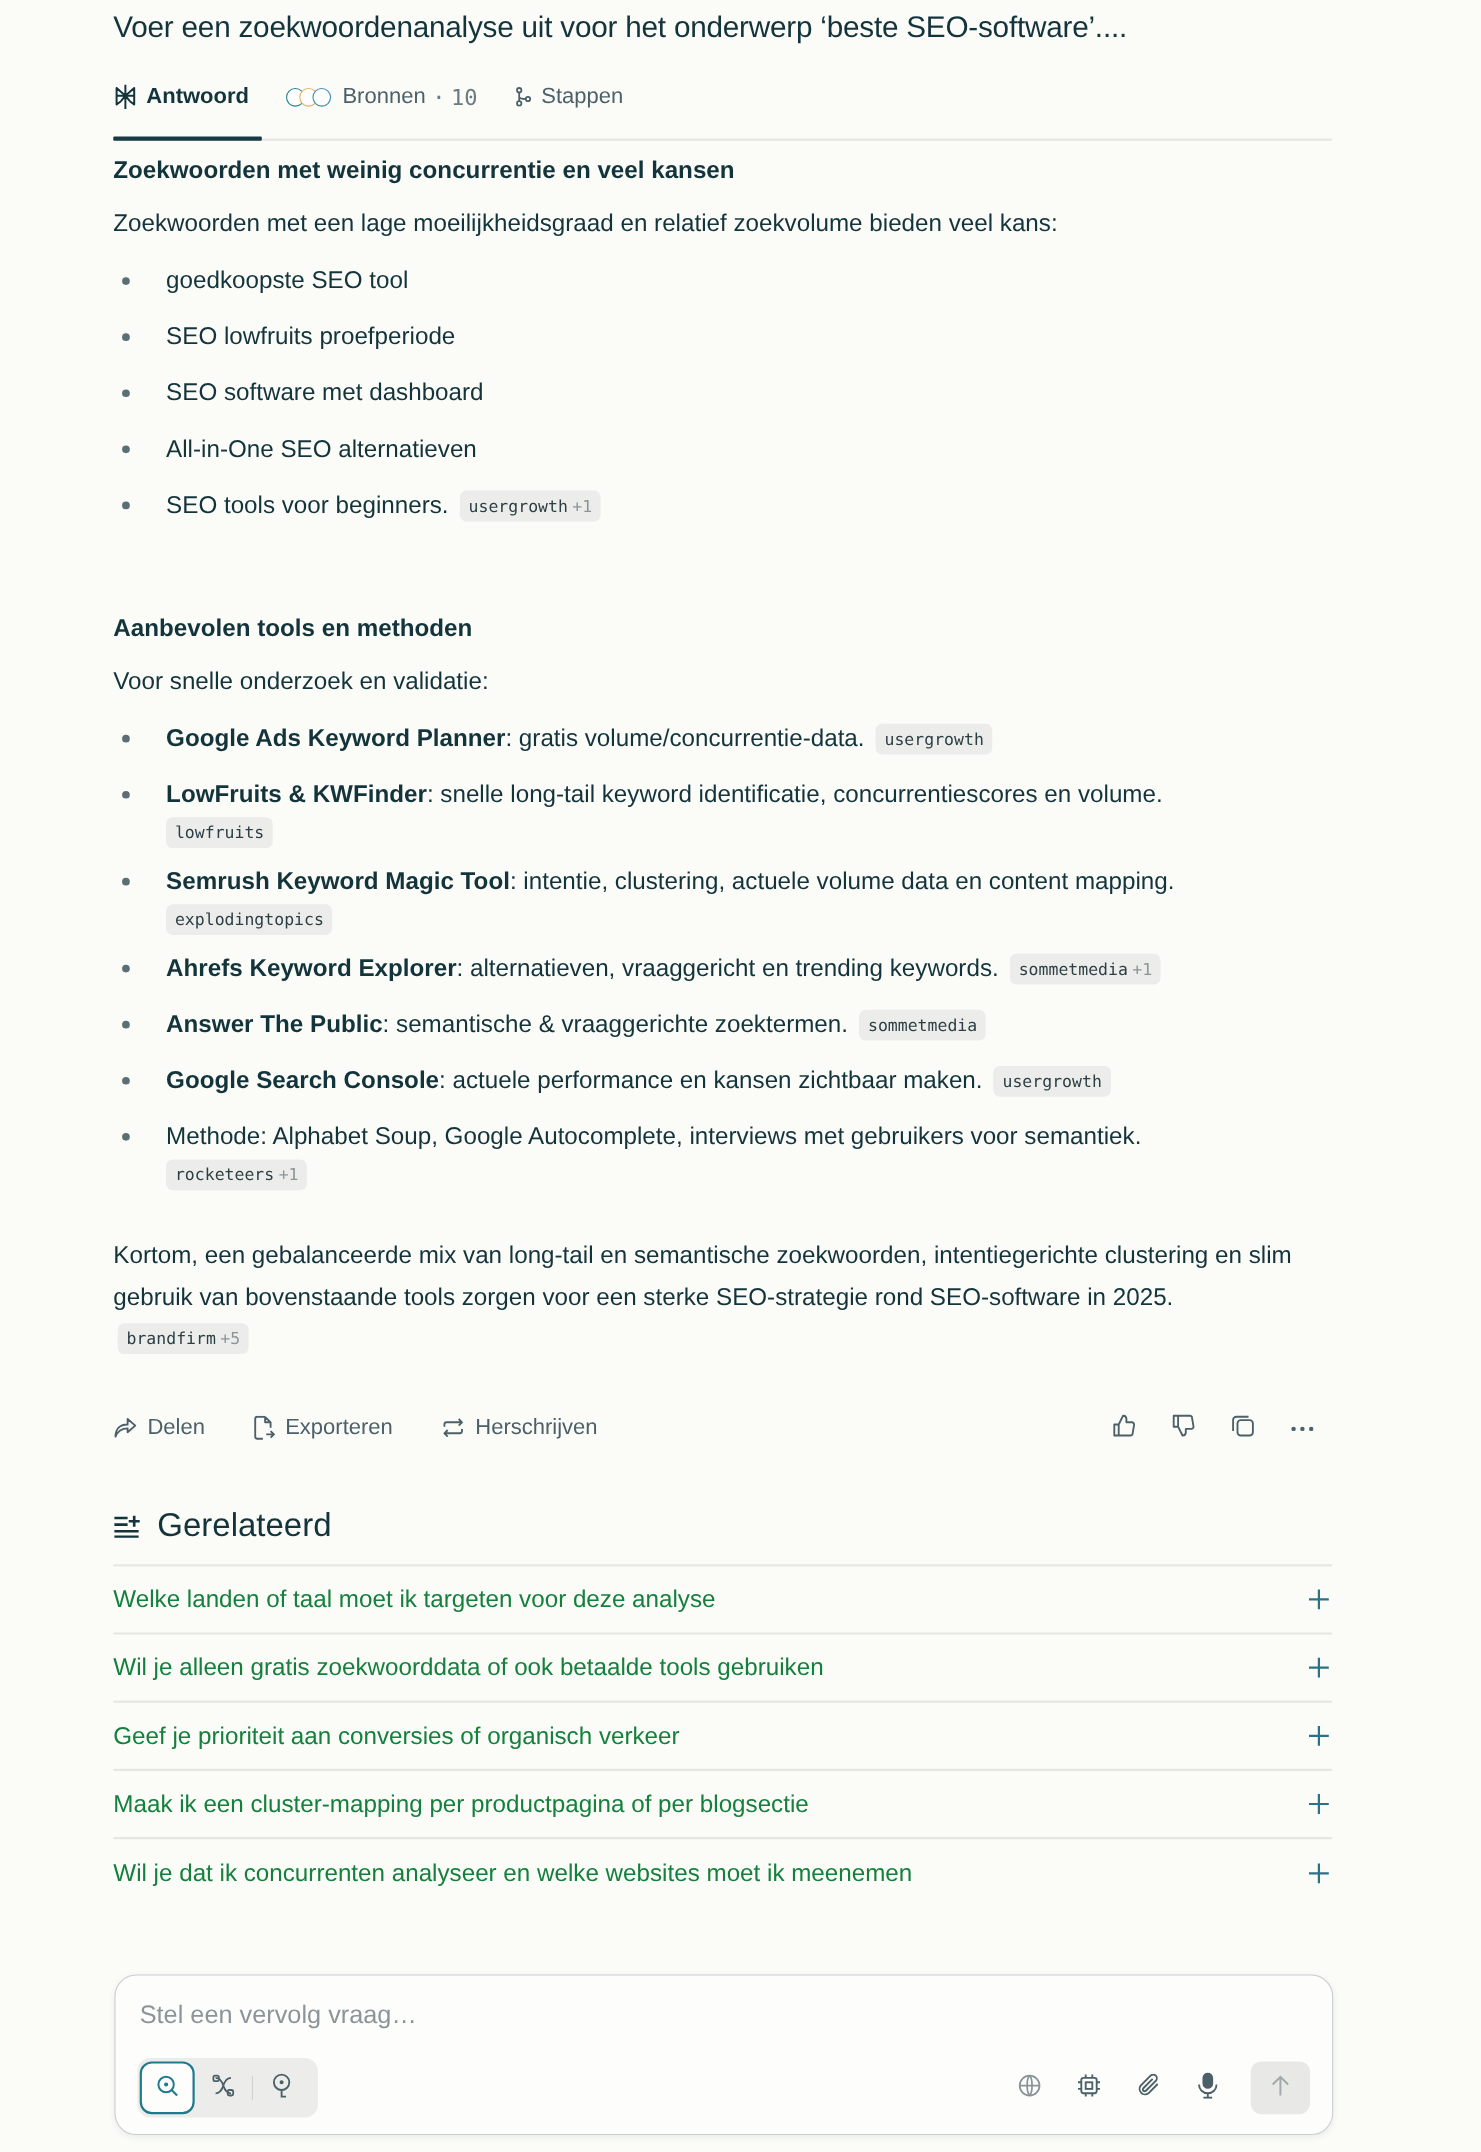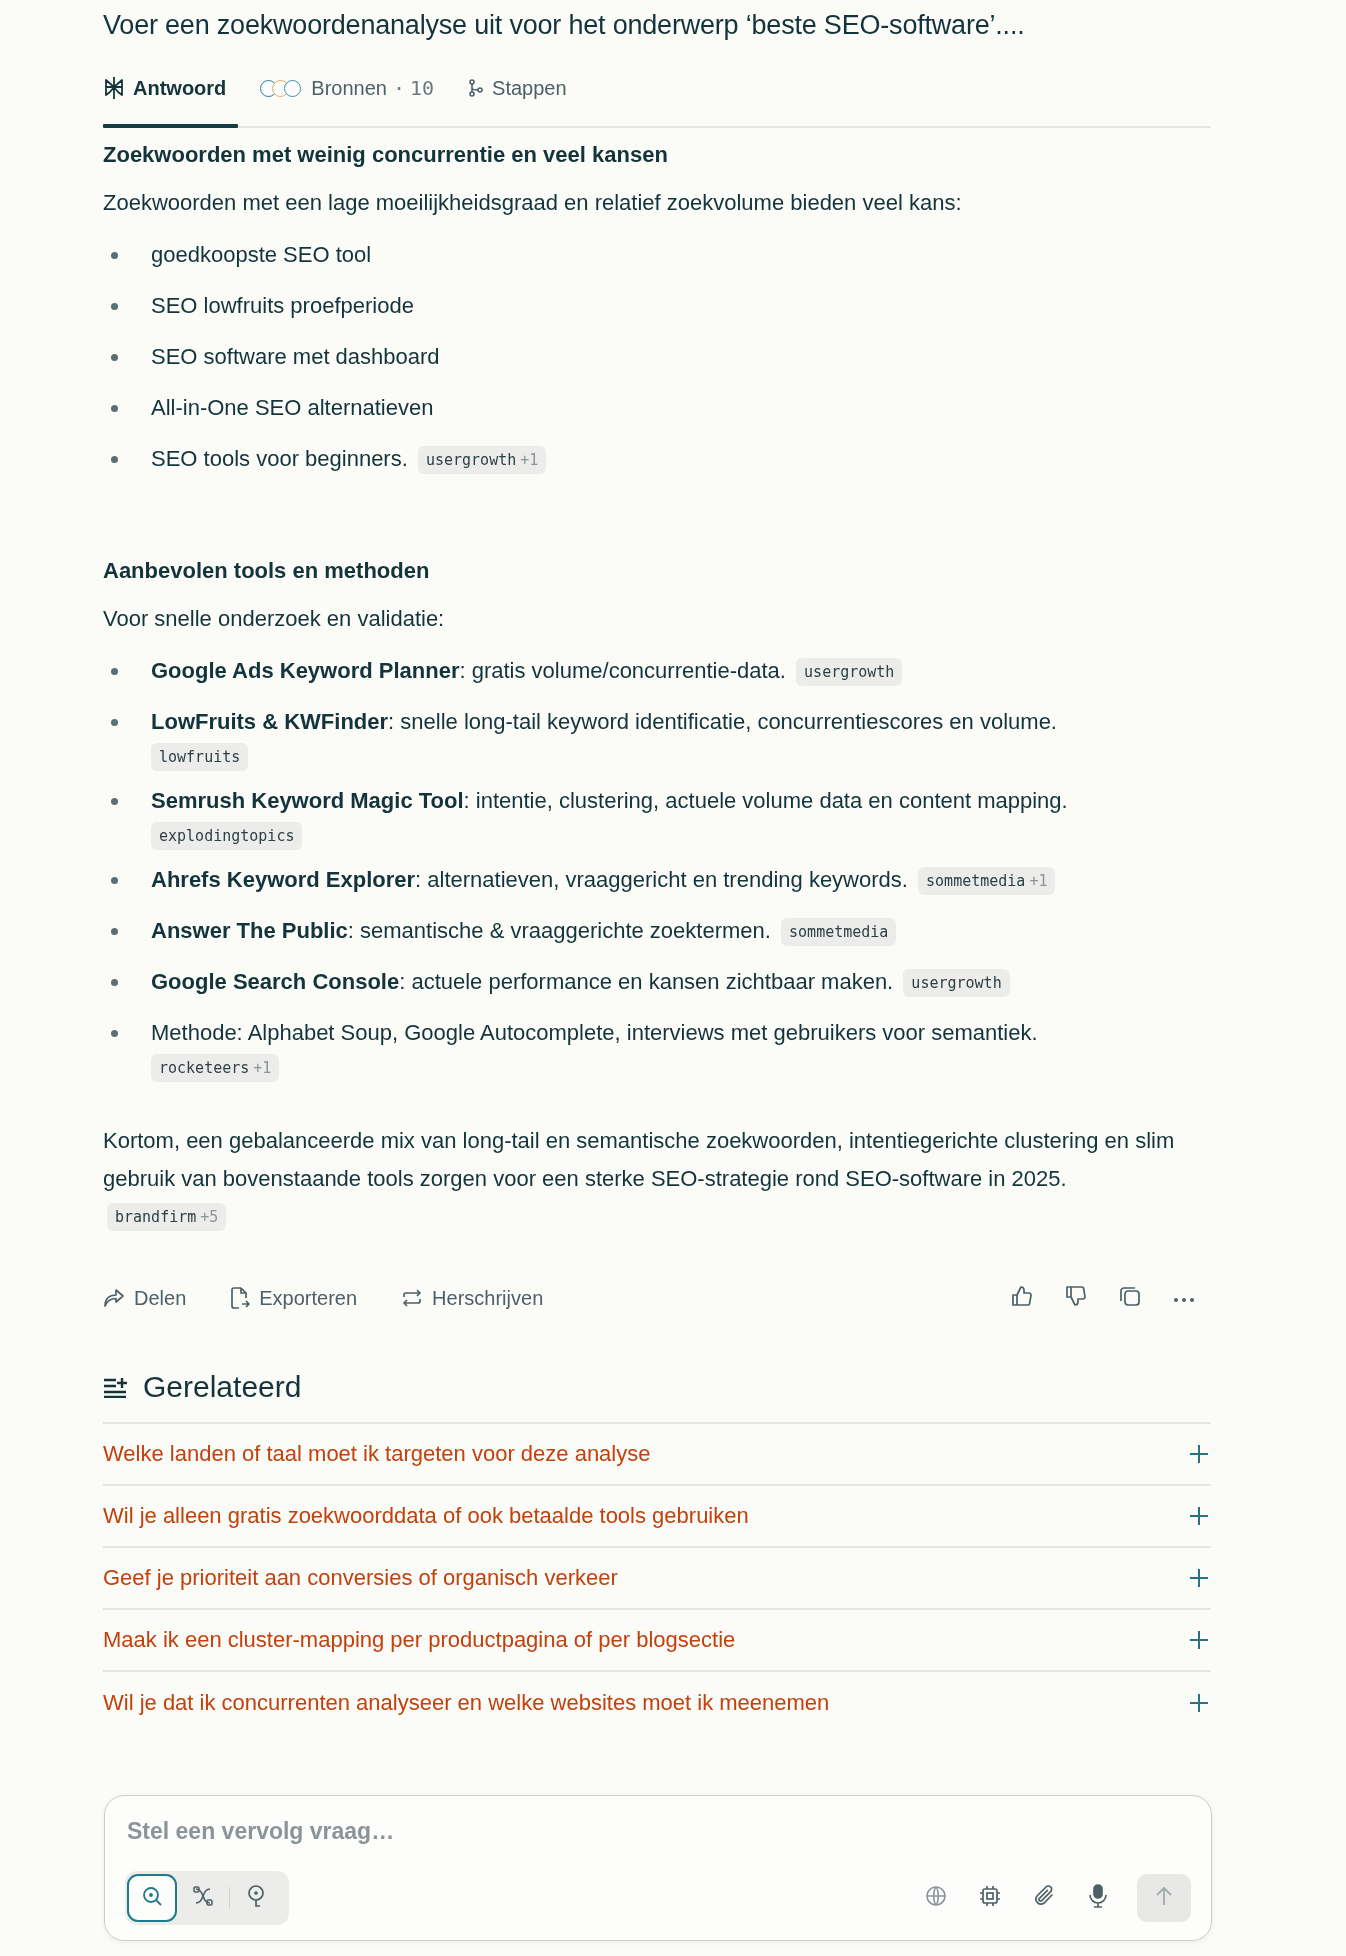--- a/index.html
+++ b/index.html
@@ -36,25 +36,25 @@
 
     .actions { top: 1278px; height: 40px; display: flex; align-items: center; }
     .act { display: flex; align-items: center; font-size: 20px; color: #4c6068; margin-right: 44px; cursor: pointer; }
     .act .ic { margin-right: 9px; display: inline-flex; }
     .act-right { margin-left: auto; display: flex; align-items: center; }
     .act-right .ibtn { width: 54px; display: flex; justify-content: center; cursor: pointer; }
 
     .rel-head { top: 1370px; display: flex; align-items: center; font-size: 30px; font-weight: 500; color: #13343b; }
     .rel-head .ic { margin-right: 14px; display: inline-flex; }
     .rel-list { top: 1422px; border-top: 2px solid #e6e6e3; }
-    .rel-item { height: 62px; border-bottom: 2px solid #e6e6e3; display: flex; align-items: center; justify-content: space-between; font-size: 22px; color: #c2410c; cursor: pointer; }
+    .rel-item { height: 62px; border-bottom: 2px solid #e6e6e3; display: flex; align-items: center; justify-content: space-between; font-size: 22px; color: #15803d; cursor: pointer; }
     .rel-item:last-child { border-bottom: none; text-align: center; }
     .rel-item .plus { display: inline-flex; margin-right: 2px; }
 
-    .input-box { top: 1795px; height: 146px; left: 104px; width: 1108px; background: #fdfdfb; border: 1.5px solid #c9cfd0; border-radius: 20px; box-shadow: 0 2px 6px rgba(0,0,0,0.06); font-weight: bold; }
+    .input-box { top: 1795px; height: 146px; left: 104px; width: 1108px; background: #fdfdfb; border: 1.5px solid #c9cfd0; border-radius: 20px; box-shadow: 0 2px 6px rgba(0,0,0,0.06); }
     .input-box .ph { position: absolute; left: 22px; top: 22px; font-size: 23px; color: #8b9599; }
     .mode-group { position: absolute; left: 20px; top: 75px; height: 54px; width: 164px; background: #ececea; border-radius: 12px; display: flex; align-items: center; }
     .mode { width: 52px; height: 50px; display: flex; justify-content: center; align-items: center; cursor: pointer; border-radius: 11px; }
     .mode.active { background: #fdfdfb; border: 2px solid #1f7a8c; margin-left: 2px; width: 50px; height: 48px; }
     .mode-sep { width: 1px; height: 22px; background: #cfd3d3; }
     .tools { position: absolute; right: 20px; top: 75px; display: flex; align-items: center; height: 54px; }
     .tool { width: 54px; display: flex; justify-content: center; cursor: pointer; }
     .send { width: 54px; height: 48px; border-radius: 10px; background: #e8e8e6; display: flex; justify-content: center; align-items: center; margin-left: 12px; cursor: pointer; }
   </style>
 </head>

